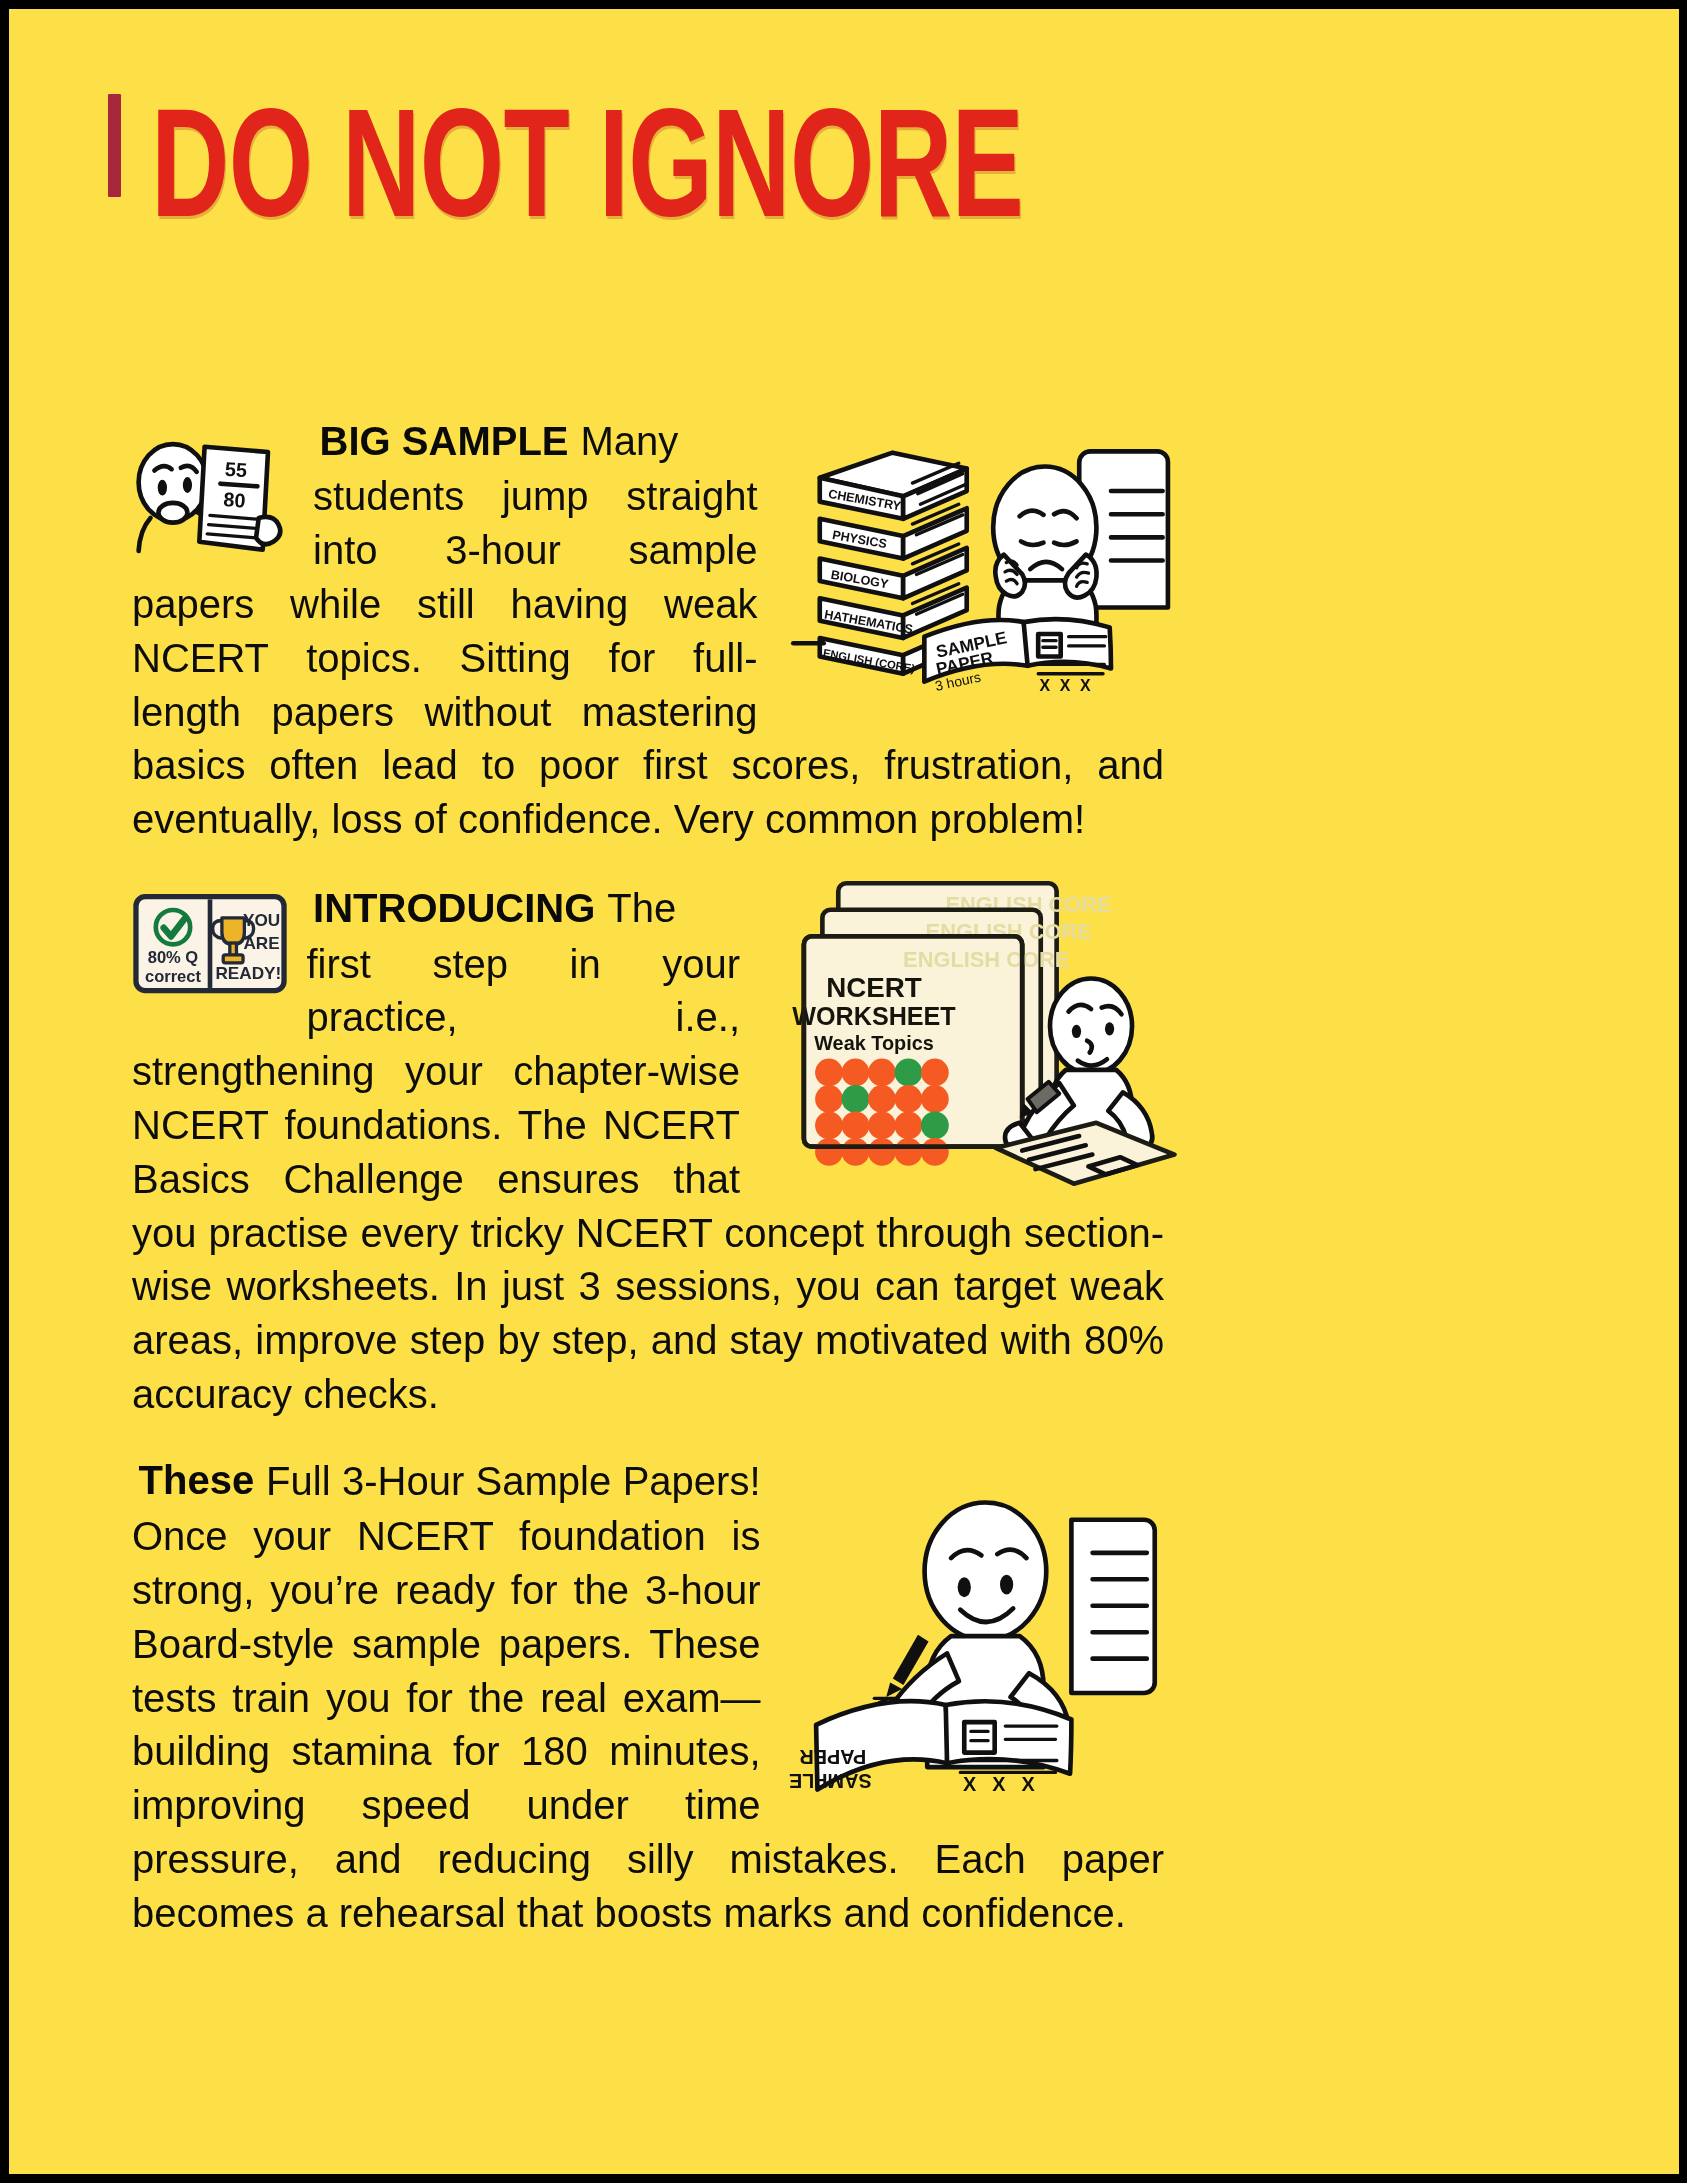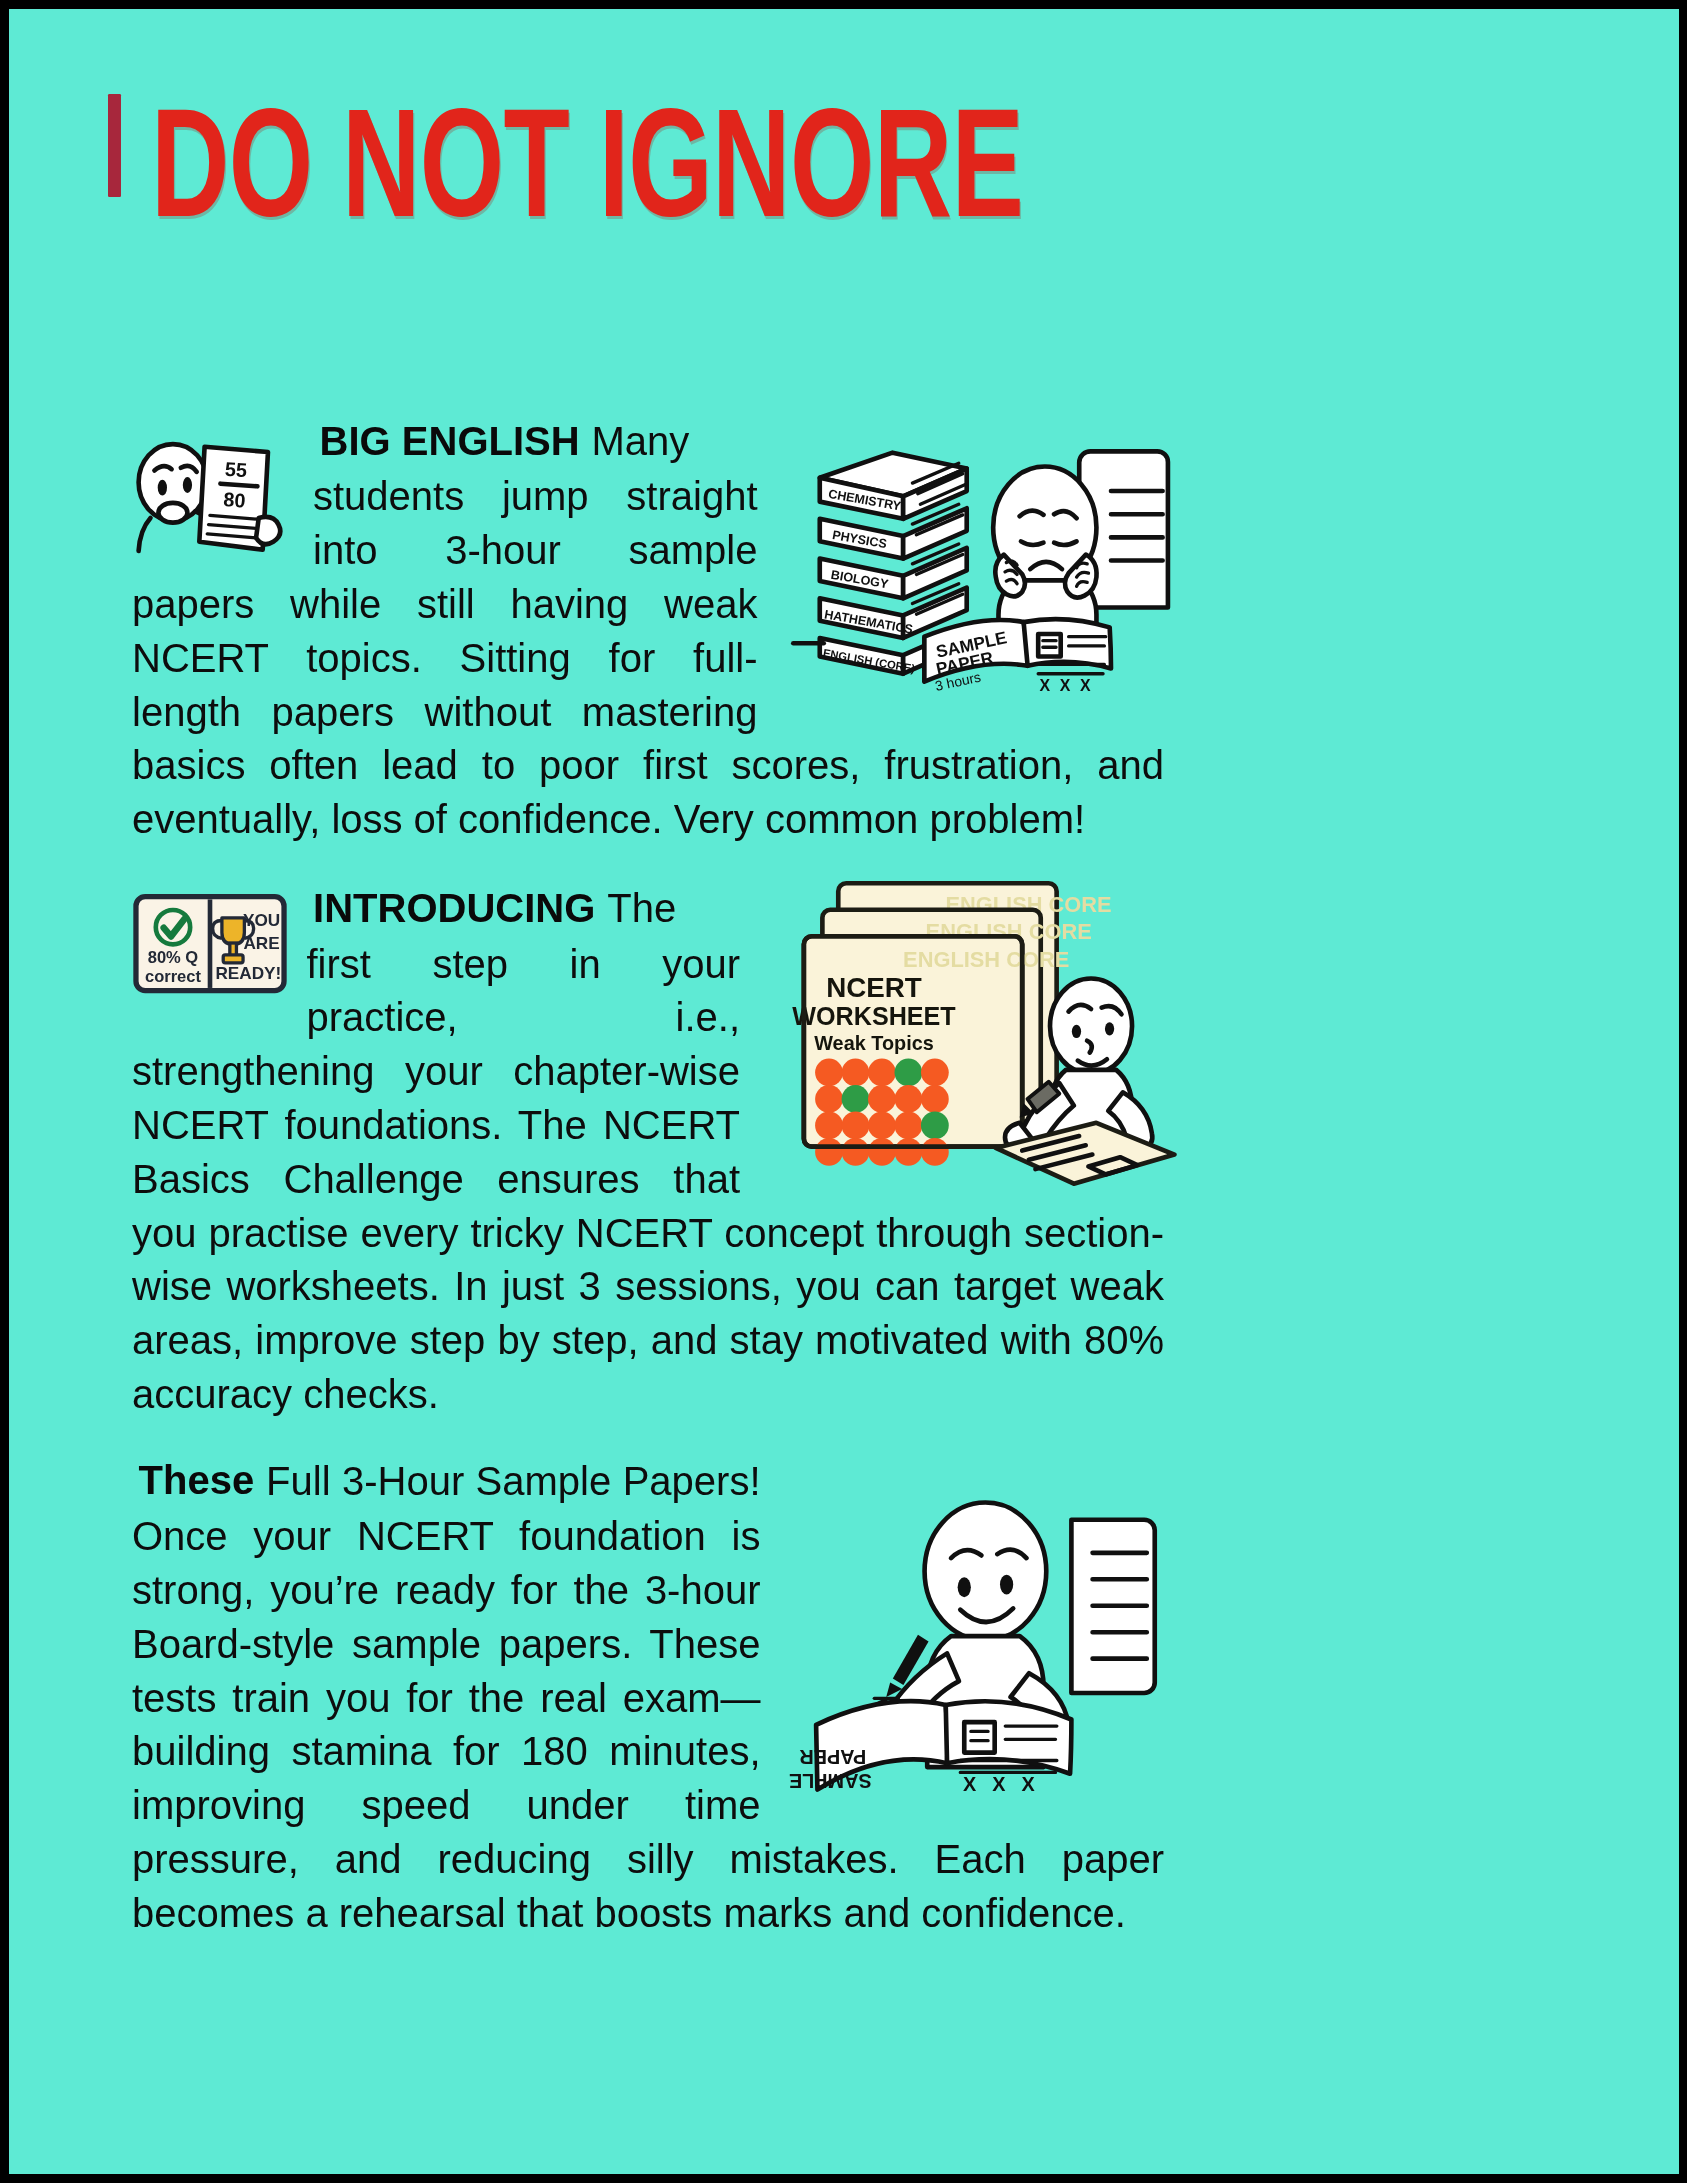--- a/index.html
+++ b/index.html
@@ -2,21 +2,21 @@
 <html style="font-size:10.6px"><head>
 <meta charset="utf-8">
 <title>DO NOT IGNORE</title>
 <style>
   html,body{margin:0;padding:0;background:#3a3a3a;}
   body{font-family:"Liberation Sans",sans-serif;}
 
   .page{
     position:relative;
     width:1688px;height:2183px;
-    background:#5eead4;
+    background:#fde047;
     box-sizing:border-box;
     border:9.3px solid #000000;
     overflow:hidden;
   }
 
   
   .title-row{
     position:absolute;
     left:99px; top:85px;
     display:flex; align-items:stretch;
@@ -219,21 +219,21 @@
 
           <path class="fillw" d="M110 42 l96 8 l-8 148 l-96 -12z"></path>
           <text transform="translate(140,86) rotate(4)" style="font-family:'Liberation Sans',sans-serif;font-weight:700;font-size:30px;fill:#101010">55</text>
           <path class="ln" d="M134 98 l56 4"></path>
           <text transform="translate(138,132) rotate(4)" style="font-family:'Liberation Sans',sans-serif;font-weight:700;font-size:30px;fill:#101010">80</text>
           <path class="ln-t" d="M118 146 l74 6 M116 160 l74 6 M114 174 l74 6"></path>
           <path class="fillw" d="M192 150 q22 -6 30 10 q8 16 -8 26 q-16 10 -26 -6z"></path>
         </svg>
       </span>
 
-      <span class="tag pink">BIG ENGLISH</span><span>Many students jump straight into 3-hour sample papers while still having weak NCERT topics. Sitting for full-length papers without mastering basics often lead to poor first scores, frustration, and eventually, loss of confidence. Very common problem!</span>
+      <span class="tag pink">BIG SAMPLE</span><span>Many students jump straight into 3-hour sample papers while still having weak NCERT topics. Sitting for full-length papers without mastering basics often lead to poor first scores, frustration, and eventually, loss of confidence. Very common problem!</span>
     </div>
 
     <div class="para p2 clearfix">
 
       
       <span class="art-sheet float-r">
         <svg viewBox="0 0 610 470" aria-hidden="true" style="font-size:60px">
 
           <rect class="paper" x="118" y="14" width="330" height="330" rx="12"></rect>
           <text class="ghost" x="280" y="58" font-size="33">ENGLISH CORE</text>

